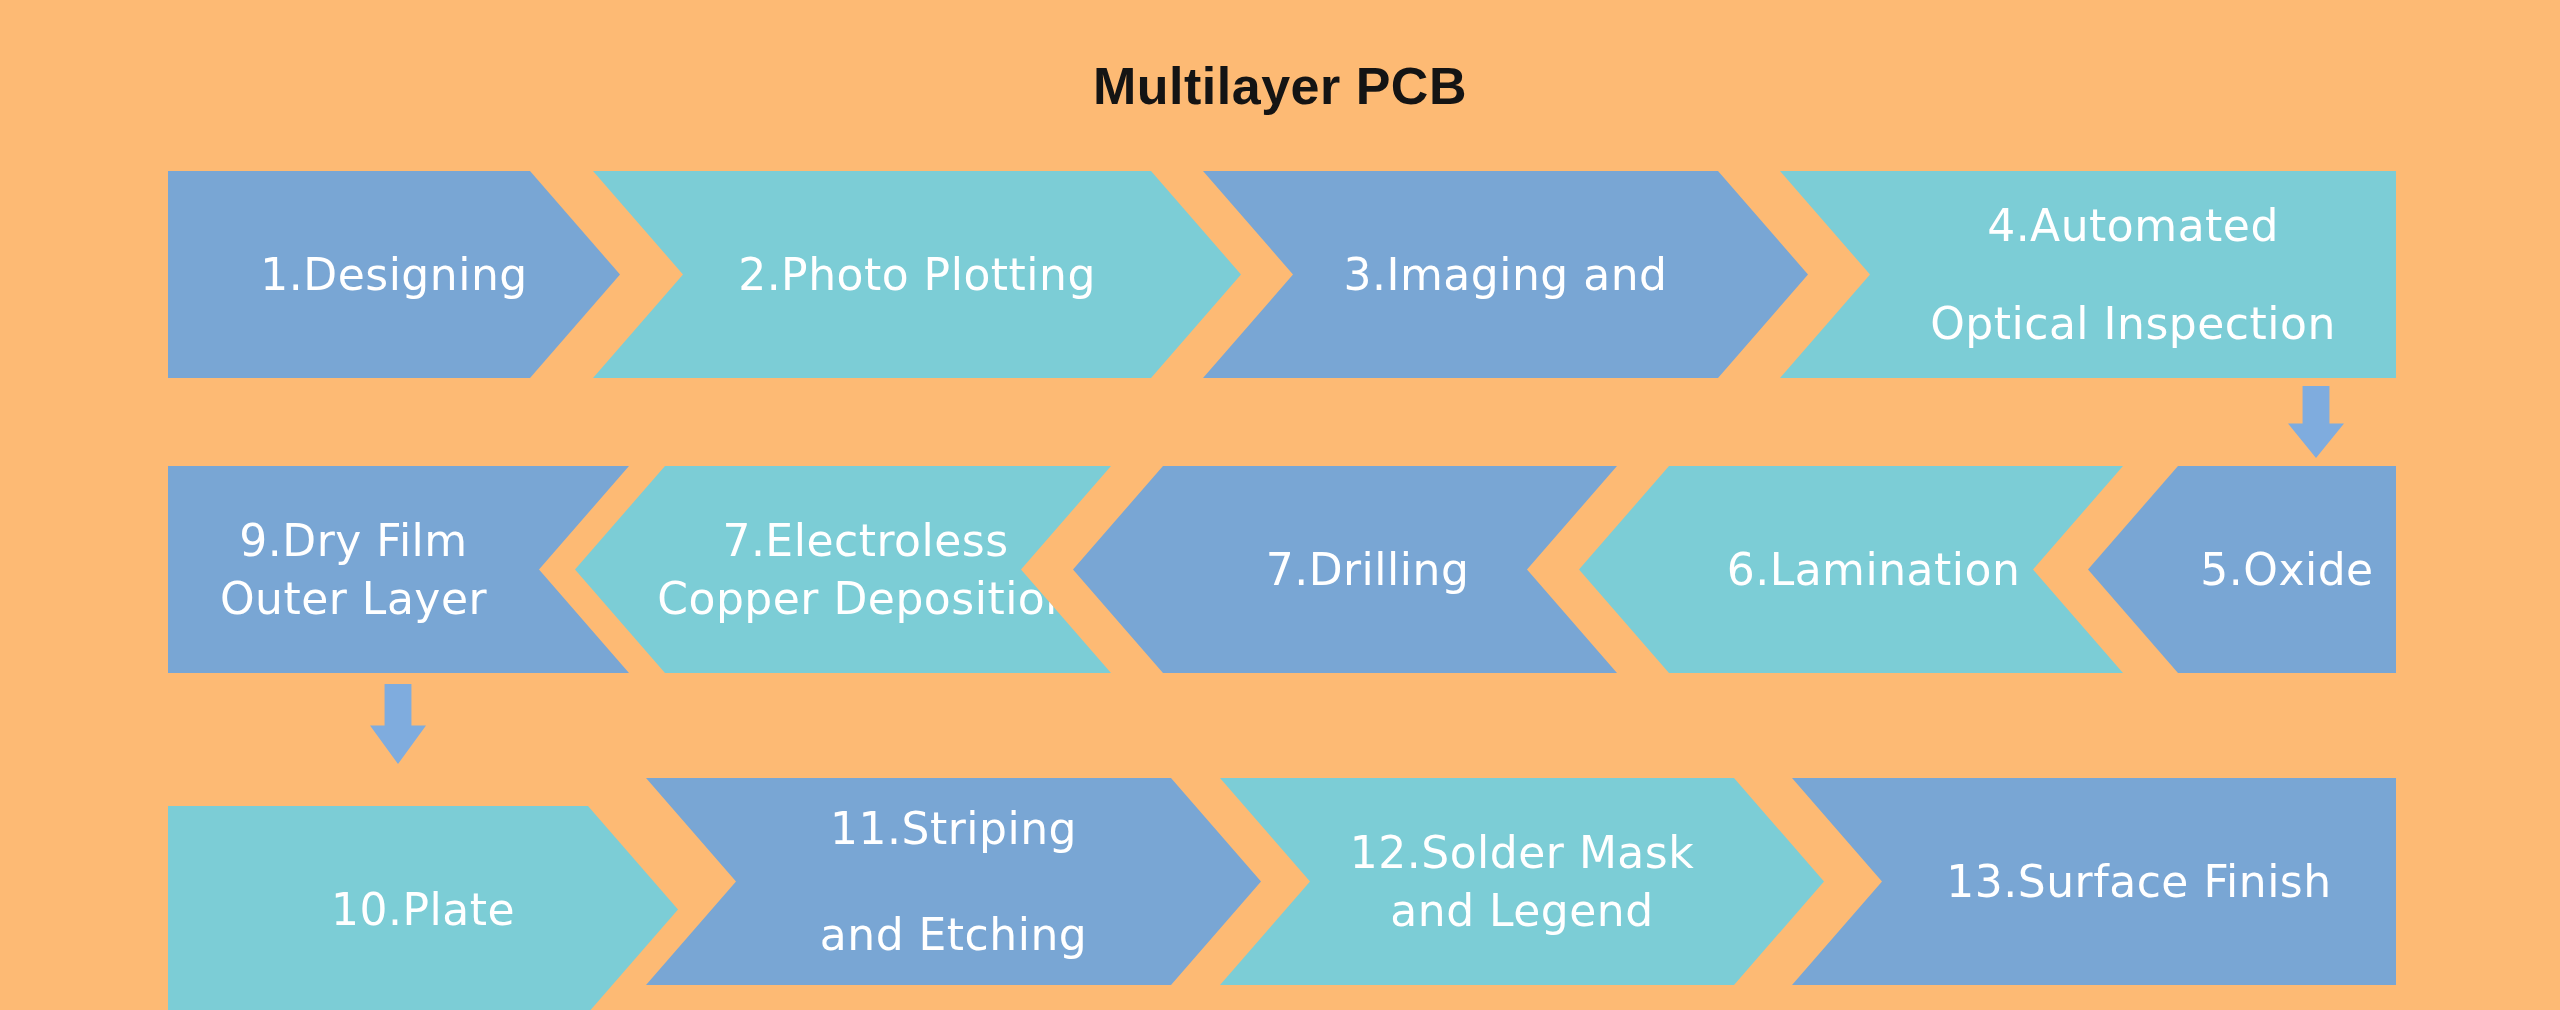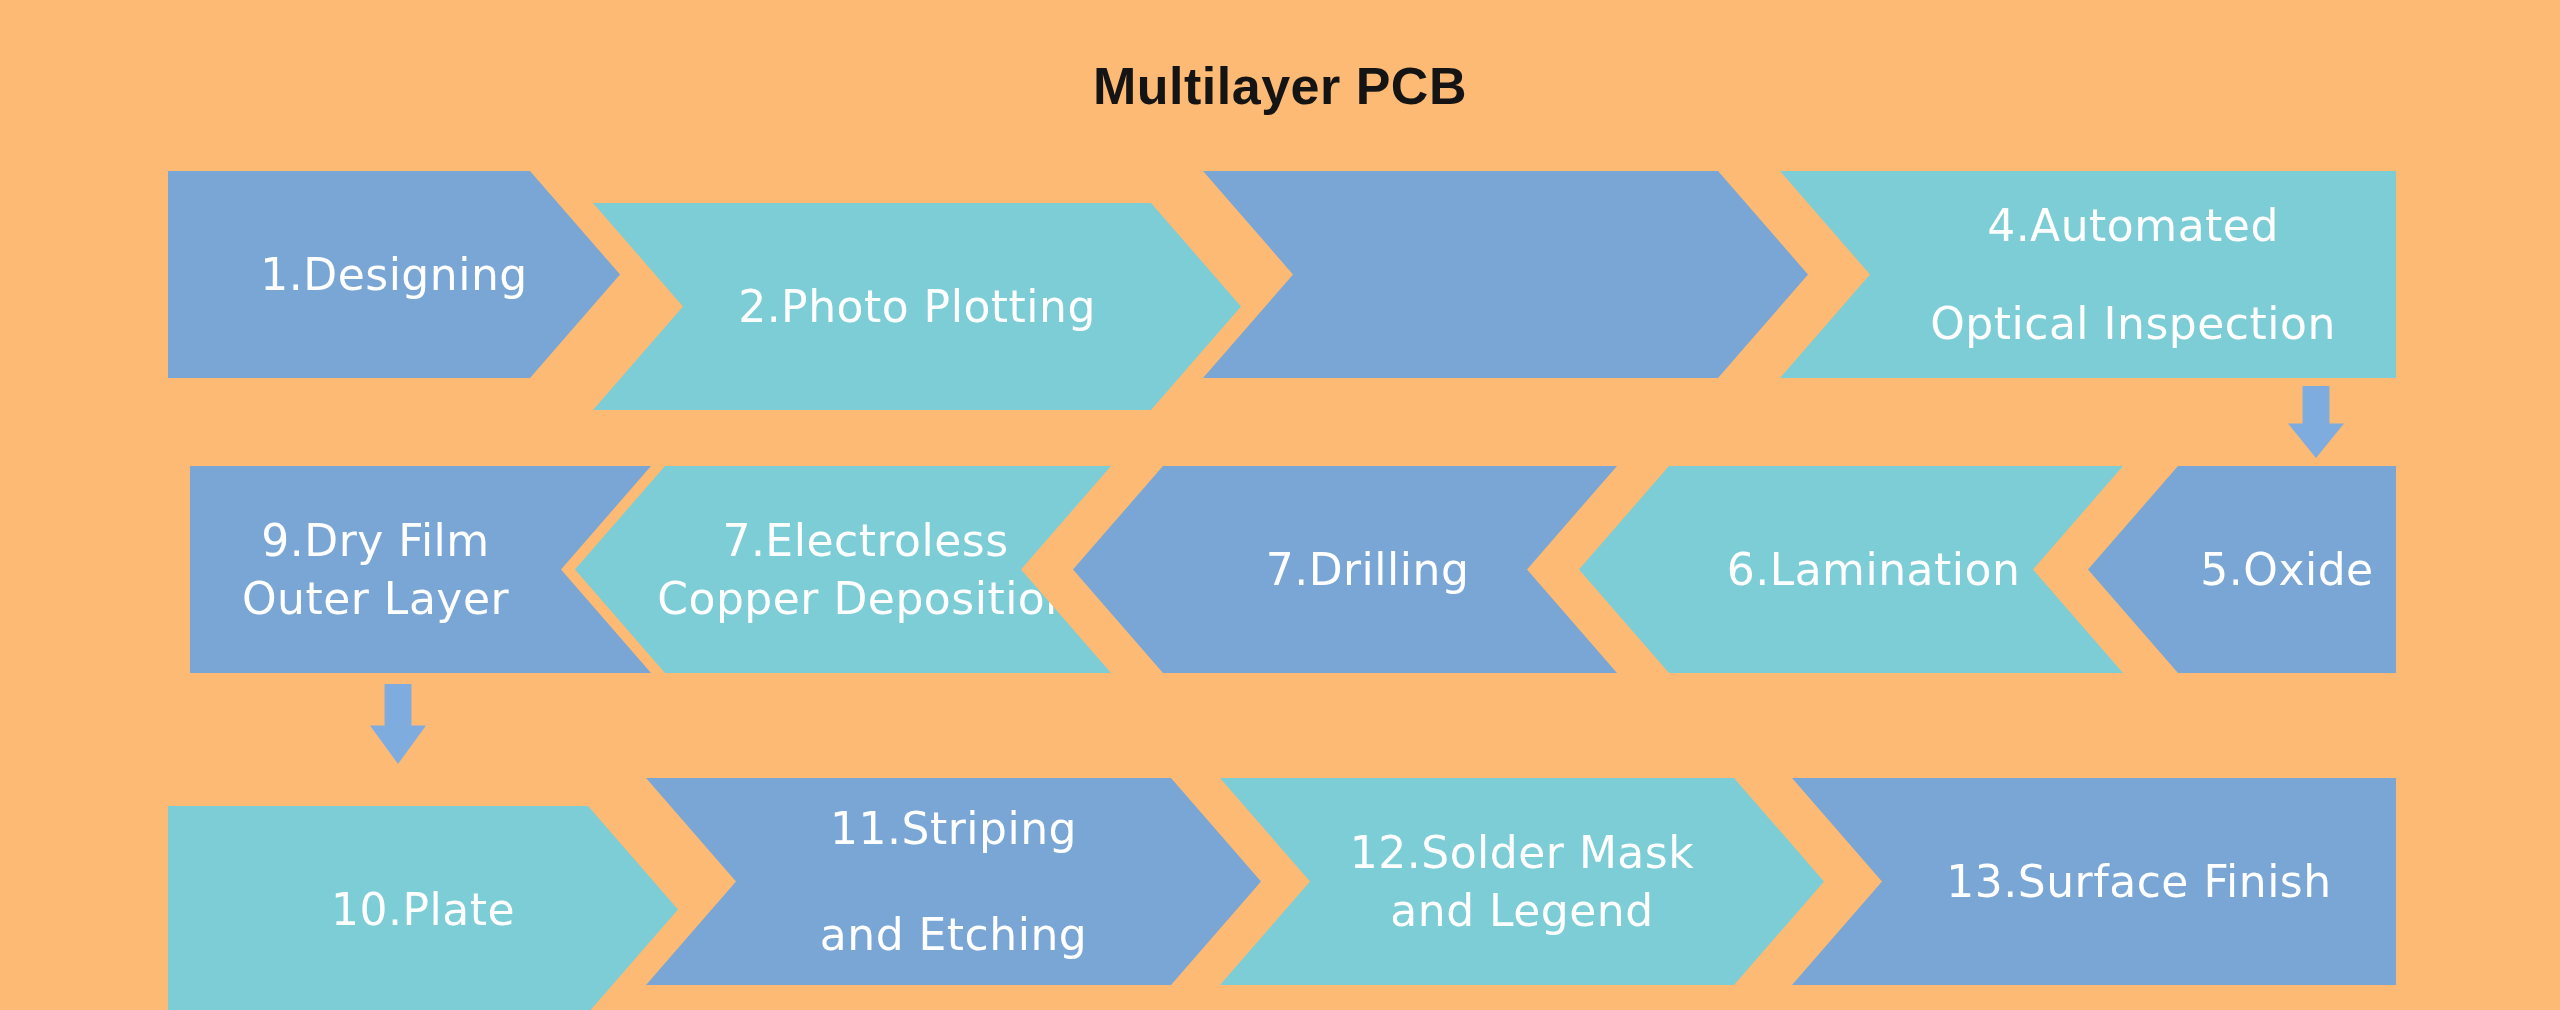--- a/index.html
+++ b/index.html
@@ -58,24 +58,25 @@
 <body>
 
 <div id="canvas">
 
   <div class="title">Multilayer PCB</div>
 
   <div>
     <div class="chev c-blue shape-first-right" style="left:168px; top:171px; width:452px;">
       <span class="ln">1.Designing</span>
     </div>
-    <div class="chev c-teal shape-mid-right" style="left:593px; top:171px; width:648px;margin-top:32px;">
+    <div class="chev c-teal shape-mid-right" style="left:593px; top:171px; width:648px;">
       <span class="ln">2.Photo Plotting</span>
     </div>
     <div class="chev c-blue shape-mid-right" style="left:1203px; top:171px; width:605px;">
+      <span class="ln">3.Imaging and</span>
     </div>
     <div class="chev c-teal shape-last-right" style="left:1780px; top:171px; width:616px;">
       <span class="ln">4.Automated</span>
       <span class="ln">Optical Inspection</span>
     </div>
   </div>
 
   <div class="darrow" style="left:2288px; top:386px; width:56px; height:72px;"></div>
 
   <div>
@@ -85,21 +86,21 @@
     <div class="chev c-teal shape-mid-left" style="left:1579px; top:466px; width:544px;">
       <span class="ln">6.Lamination</span>
     </div>
     <div class="chev c-blue shape-mid-left" style="left:1073px; top:466px; width:544px;">
       <span class="ln">7.Drilling</span>
     </div>
     <div class="chev c-teal shape-mid-left" style="left:575px; top:466px; width:536px;">
       <span class="ln">7.Electroless</span>
       <span class="ln">Copper Deposition</span>
     </div>
-    <div class="chev c-blue shape-first-left" style="left:168px; top:466px; width:461px;margin-left:22px;">
+    <div class="chev c-blue shape-first-left" style="left:168px; top:466px; width:461px;">
       <span class="ln">9.Dry Film</span>
       <span class="ln">Outer Layer</span>
     </div>
   </div>
 
   <div class="darrow" style="left:370px; top:684px; width:56px; height:80px;"></div>
 
   <div>
     <div class="chev c-teal shape-first-right" style="left:168px; top:778px; width:510px;margin-top:28px;">
       <span class="ln">10.Plate</span>

